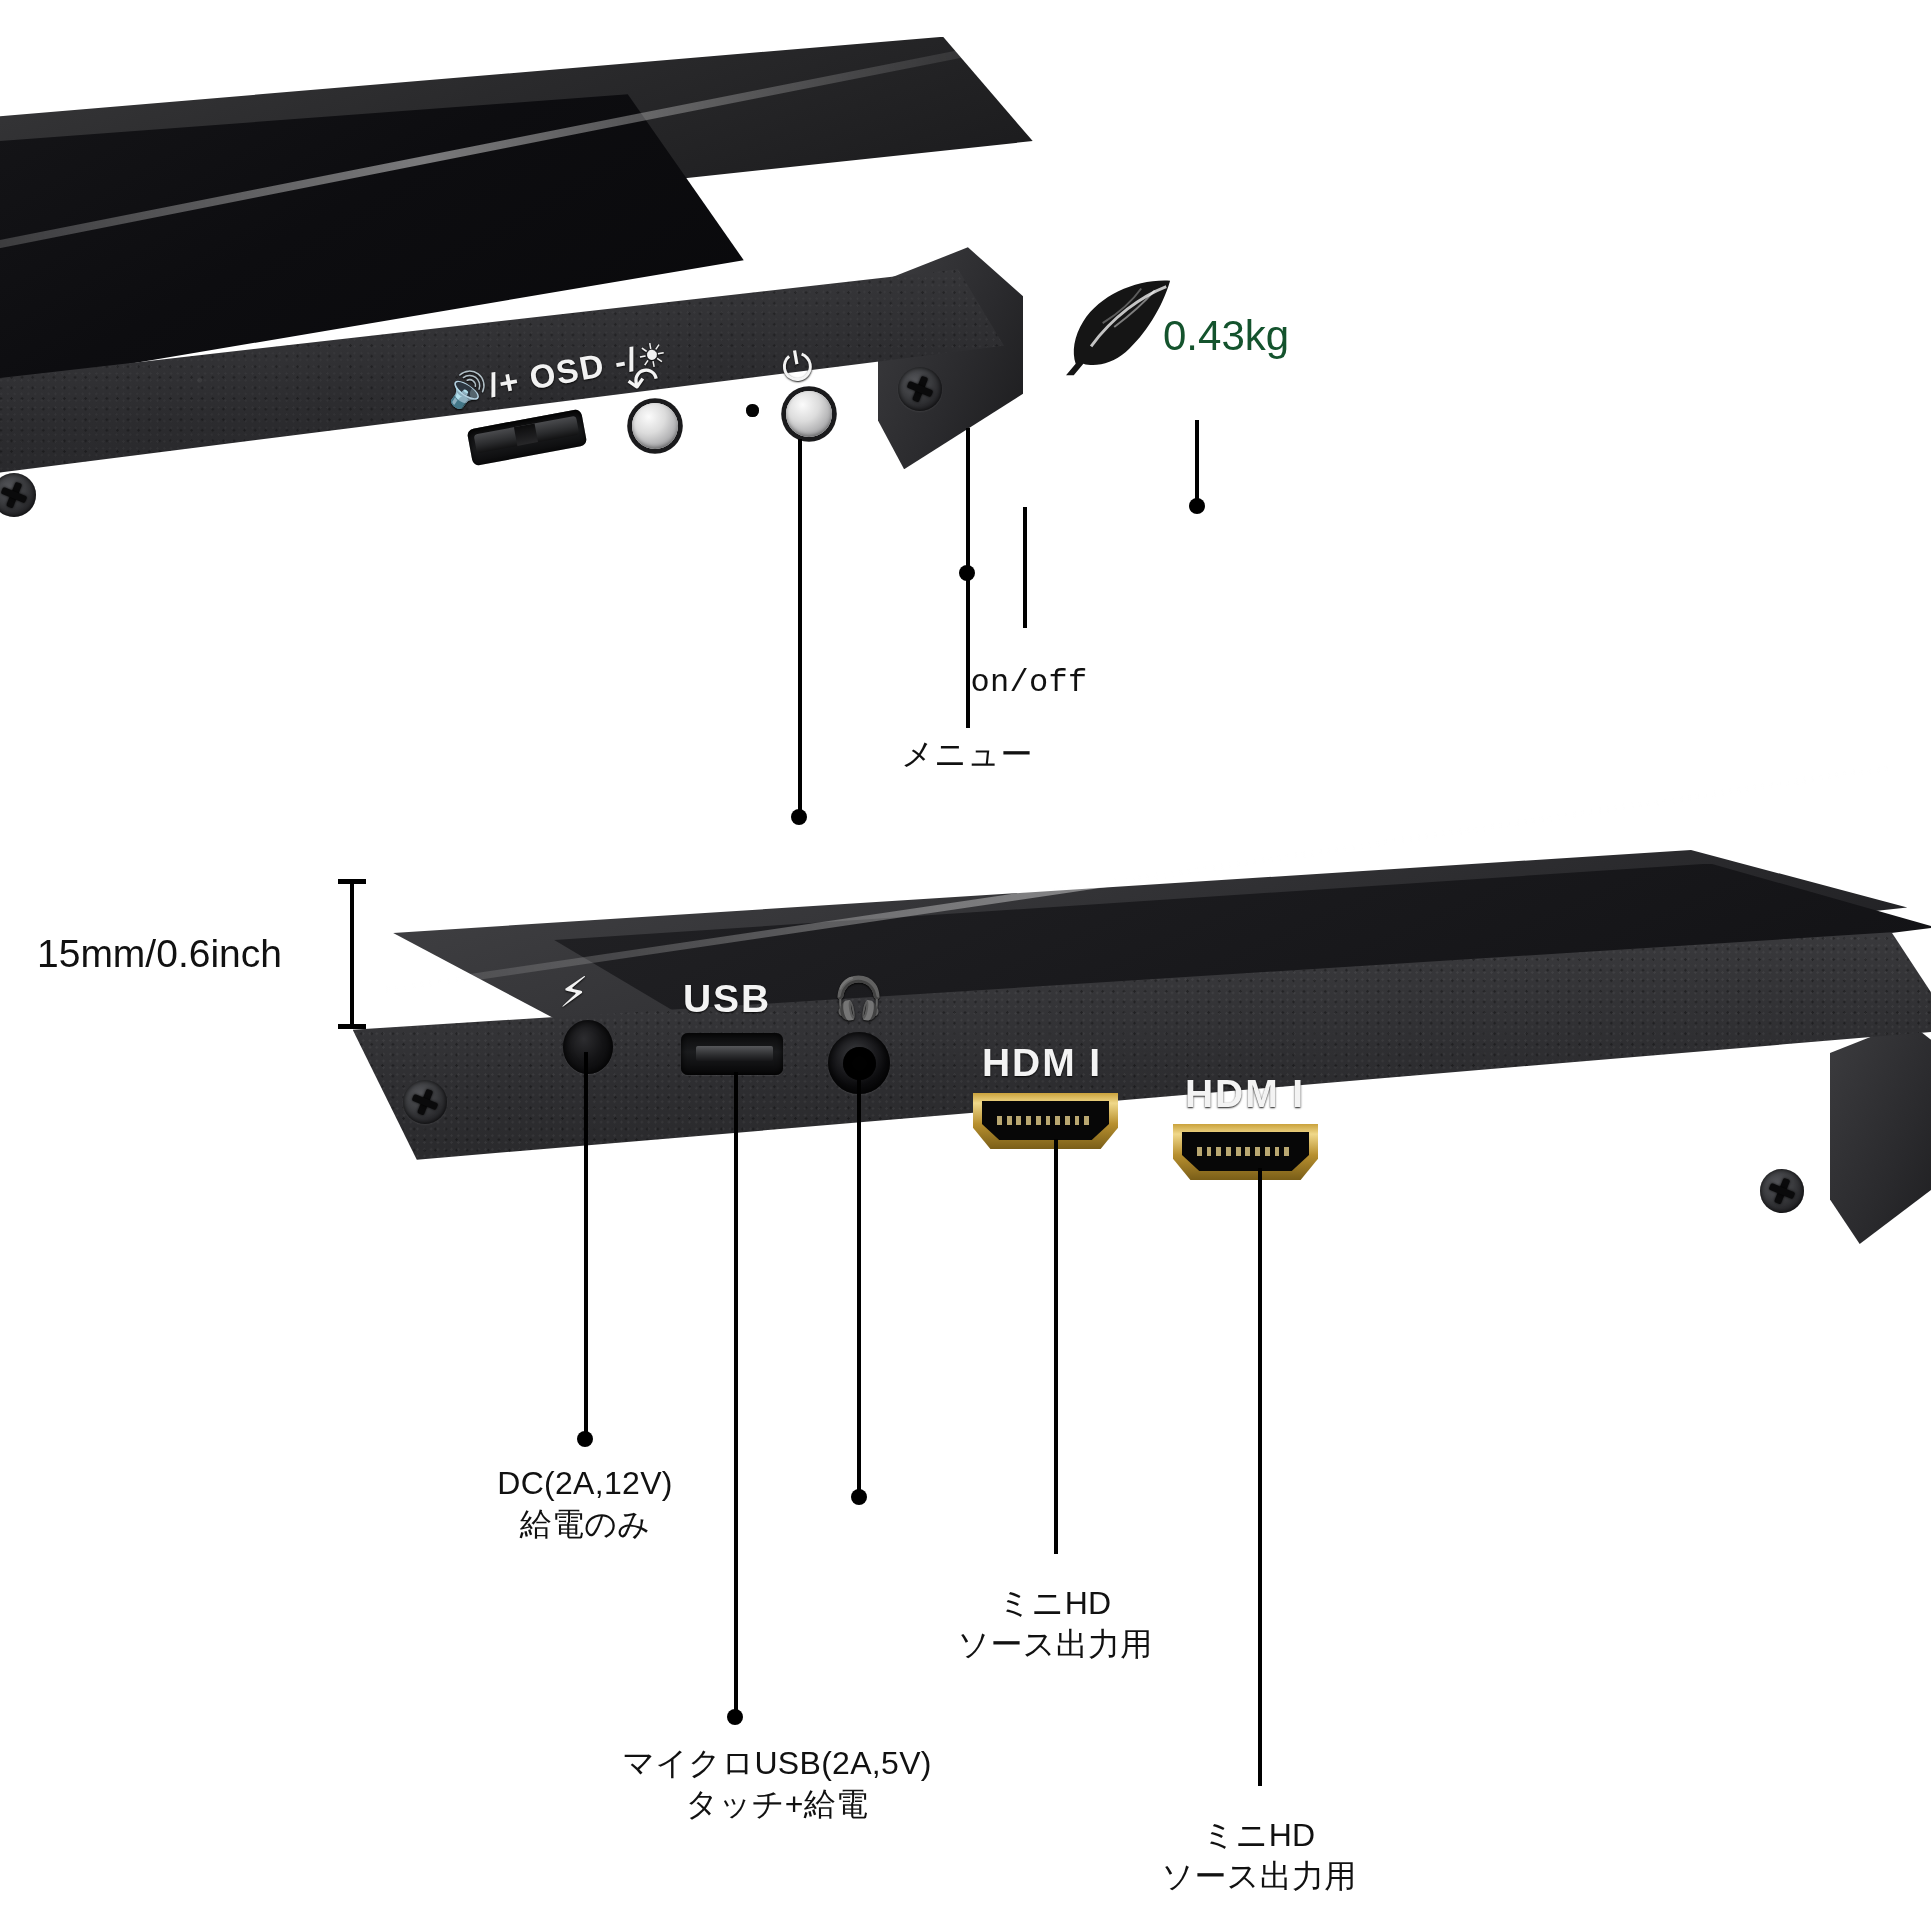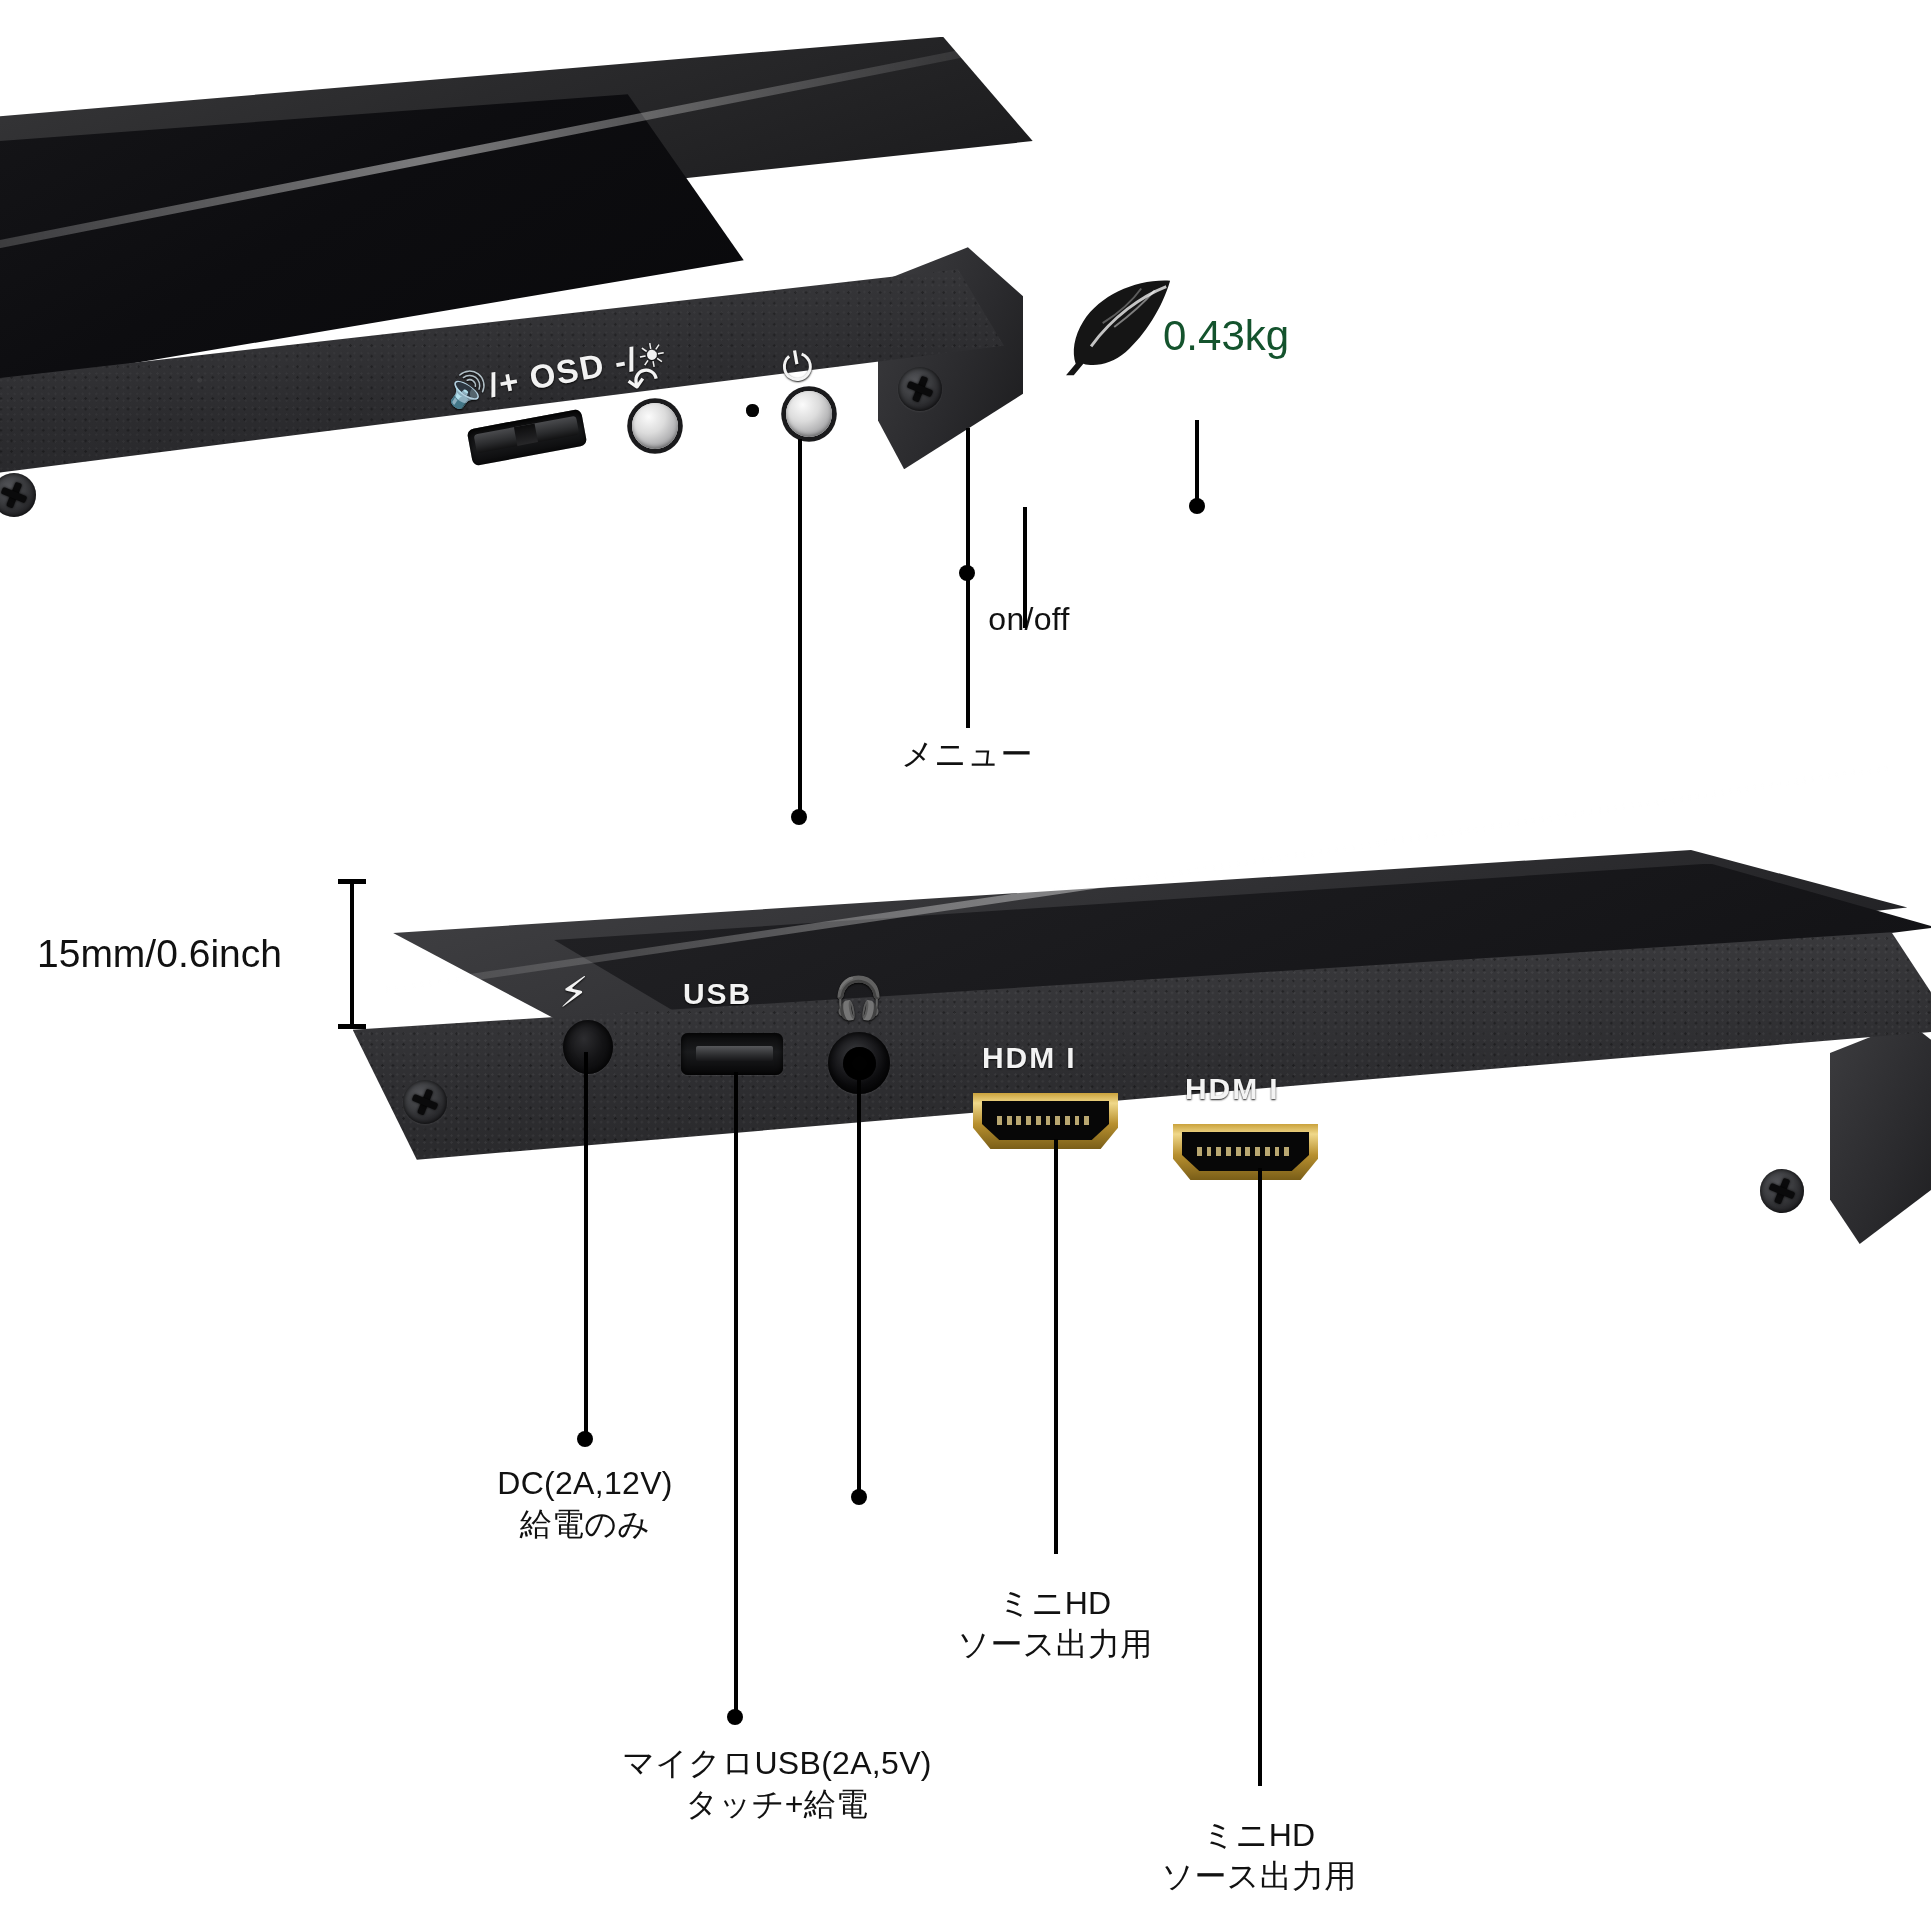--- a/index.html
+++ b/index.html
@@ -224,21 +224,21 @@
     position:absolute; left:8.7px; top:7.7px; right:8.7px; bottom:8.7px;
     background:#070707;
     clip-path:polygon(0% 0%, 100% 0%, 100% 58%, 86% 100%, 14% 100%, 0% 58%);
   }
   .port-hdmi .pins{
     position:absolute; left:15.4px; top:15.4px; right:15.4px; height:8.7px;
     background:repeating-linear-gradient(90deg,#d8c383 0 4.8px, transparent 4.8px 9.7px);
     opacity:.85;
   }
   .port-text{
-    position:absolute; color:#f3f3f3; font-weight:bold; font-size:30px;
+    position:absolute; color:#f3f3f3; font-weight:bold; font-size:39px;
     letter-spacing:1.9px; white-space:nowrap; text-shadow:0 1px 1.9px rgba(0,0,0,.9);
   }
 </style>
 </head>
 <body>
 
 <div class="stage">
 
   <div class="abs" id="top-monitor">
 
@@ -274,21 +274,21 @@
                C 34 96, 52 92, 66 80 C 86 62, 104 34, 112 6 Z" fill="#151515"></path>
       <path d="M108 12 C 82 22, 52 44, 30 74" stroke="#ffffff" stroke-width="3" fill="none" opacity=".75"></path>
       <path d="M96 16 C 84 30, 70 42, 54 54" stroke="#ffffff" stroke-width="2" fill="none" opacity=".45"></path>
       <path d="M82 14 C 72 28, 58 40, 42 50" stroke="#ffffff" stroke-width="2" fill="none" opacity=".3"></path>
     </svg>
   </div>
   <div class="weight-text">0.43kg</div>
 
   <div class="lead lead-v" style="left:1195px; top:420px; height:87px;"></div>
   <div class="dot" style="left:1189px; top:498px;"></div>
-  <div class="label ctr" style="left:1029px; top:599px;">
+  <div class="label ctr" style="left:1029px; top:663px;font-family:Liberation Mono, monospace;">
     <span>on/off</span>
   </div>
   <div class="lead lead-v" style="left:1023px; top:507px; height:121px;"></div>
 
   <div class="lead lead-v" style="left:966px; top:428px; height:145px;"></div>
   <div class="dot" style="left:959px; top:565px;"></div>
   <div class="label ctr" style="left:967px; top:734px;">
     <span>メニュー</span>
   </div>
   <div class="lead lead-v" style="left:966px; top:574px; height:154px;"></div>

